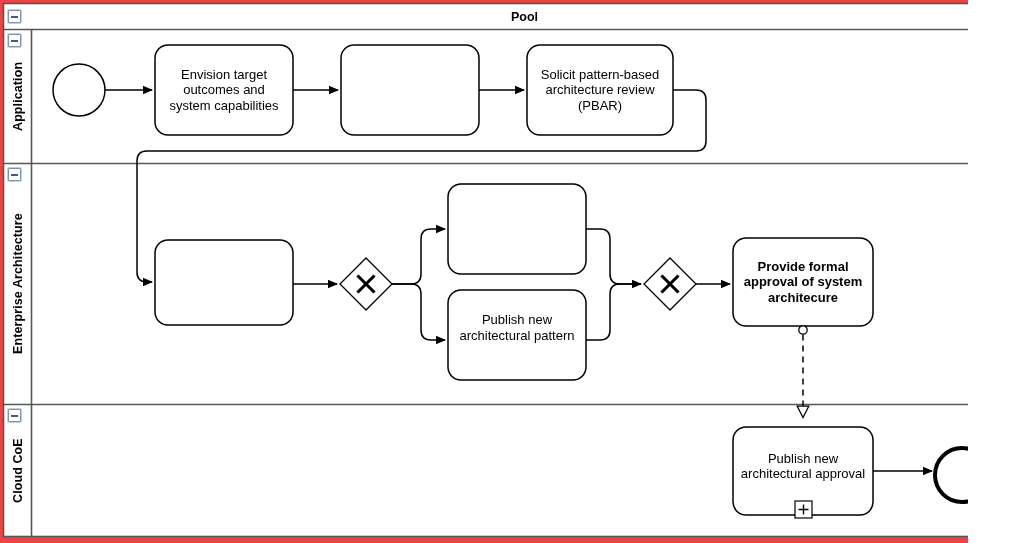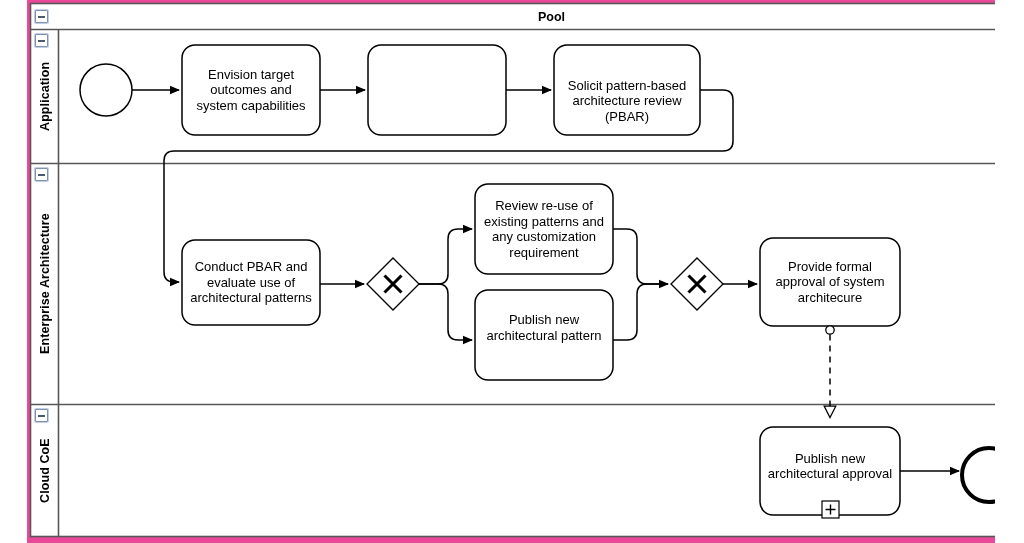--- a/index.html
+++ b/index.html
@@ -7,23 +7,22 @@
     padding: 0;
     background: #ffffff;
   }
   body {
     font-family: "Liberation Sans", sans-serif;
   }
   #canvas {
     position: relative;
     width: 968px;
     height: 543px;
-    background: #ec4899;
+    background: #ef4444;
     overflow: hidden;
-    margin-left: 27px;
   }
   #diagram-svg {
     position: absolute;
     left: 0;
     top: 0;
   }
   .lane-label {
     position: absolute;
     font-weight: bold;
     font-size: 12.5px;
@@ -204,25 +203,23 @@
 
   <div class="lane-label" style="left:4px; top:164px; width:27px; height:240px;">Enterprise Architecture</div>
   <div class="collapse-icon" style="left:8px; top:168px;"></div>
 
   <div class="lane-label" style="left:4px; top:405px; width:27px; height:131px;">Cloud CoE</div>
   <div class="collapse-icon" style="left:8px; top:409px;"></div>
 
   <div class="node-label" style="left:155px; top:45px; width:138px; height:90px;border-radius:15px;">Envision target outcomes and system capabilities</div>
 
 
-  <div class="node-label" style="left:527px; top:56px; width:146px; height:90px;border-radius:31px;">Solicit pattern-based architecture review (PBAR)</div>
-
-  <div class="node-label" style="left:155px; top:240px; width:138px; height:85px;">Conduct PBAR and evaluate use of architectural patterns</div>
-
-  <div class="node-label" style="left:448px; top:184px; width:138px; height:90px;">Review re-use of existing patterns and any customization requirement</div>
+  <div class="node-label" style="left:527px; top:45px; width:146px; height:90px;border-radius:31px;">Solicit pattern-based architecture review (PBAR)</div>
+
+
 
   <div class="node-label" style="left:448px; top:290px; width:138px; height:75px;">Publish new architectural pattern</div>
 
-  <div class="node-label" style="left:733px; top:238px; width:140px; height:88px;">Provide formal approval of system architecure</div>
+  <div class="node-label" style="left:733px; top:238px; width:140px; height:88px;font-weight:bold;">Provide formal approval of system architecure</div>
 
   <div class="node-label" style="left:733px; top:427px; width:140px; height:78px;">Publish new architectural approval</div>
 
 </div>
 
 </body></html>

